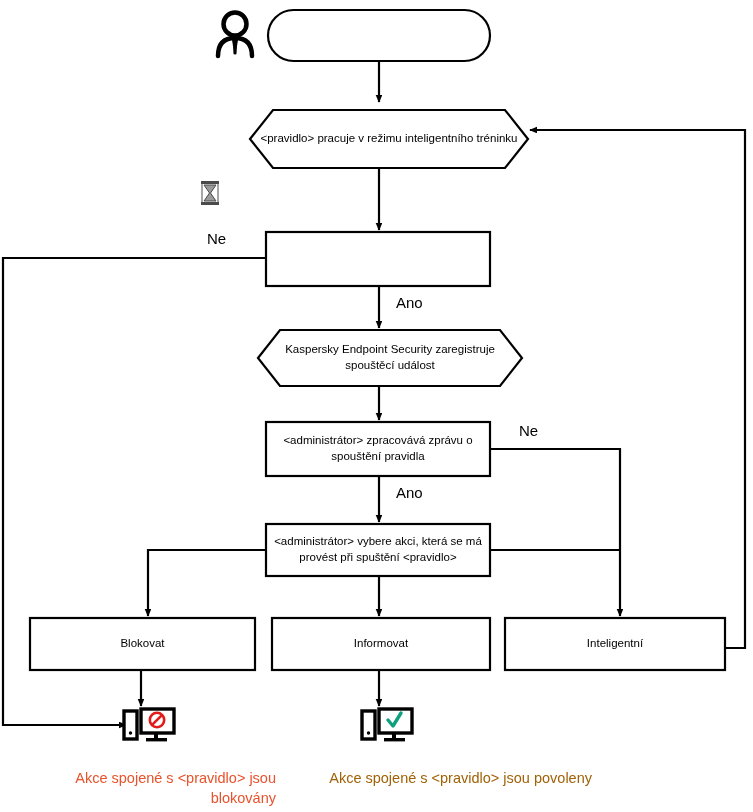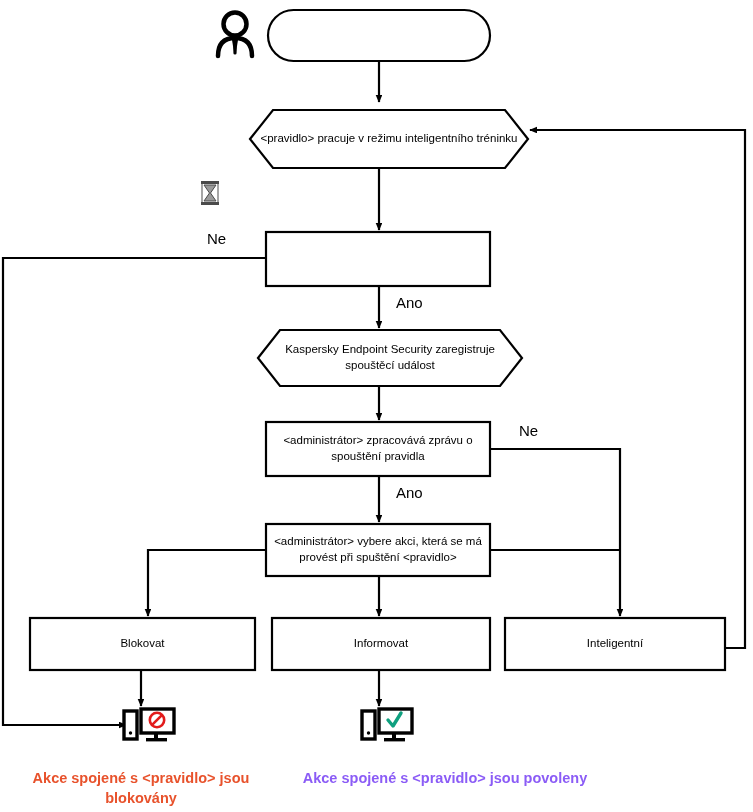--- a/index.html
+++ b/index.html
@@ -40,24 +40,23 @@
     white-space: nowrap;
   }
   .timer-label {
     position: absolute;
     font-size: 16.5px;
     color: #000000;
     white-space: nowrap;
   }
   .caption {
     position: absolute;
-    text-align: center;
+    text-align: right;
     font-size: 14.5px;
     line-height: 1.4;
-    font-weight: bold;
   }
 </style>
 </head>
 <body>
 
 <div id="canvas">
 
   <svg class="layer" viewBox="0 0 753 812">
     <defs>
       <marker id="arrow" markerWidth="10" markerHeight="10" refX="7.2" refY="3.4" orient="auto" markerUnits="userSpaceOnUse">
@@ -170,15 +169,15 @@
   <div class="node-text" style="left:272px; top:524px; width:212px; height:52px;">&lt;administrátor&gt; vybere akci, která se má provést při spuštění &lt;pravidlo&gt;</div>
 
   <div class="node-text" style="left:272px; top:618px; width:218px; height:52px;">Informovat</div>
 
   <div class="node-text" style="left:30px; top:618px; width:225px; height:52px;">Blokovat</div>
 
   <div class="node-text" style="left:505px; top:618px; width:220px; height:52px;">Inteligentní</div>
 
   <div class="caption" style="left:6px; top:768px; width:270px; color:#e8522c;">Akce spojené s &lt;pravidlo&gt; jsou blokovány</div>
 
-  <div class="caption" style="left:298px; top:768px; width:294px; color:#8b5cf6;">Akce spojené s &lt;pravidlo&gt; jsou povoleny</div>
+  <div class="caption" style="left:298px; top:768px; width:294px; color:#a16207;">Akce spojené s &lt;pravidlo&gt; jsou povoleny</div>
 
 </div>
 
 </body></html>

